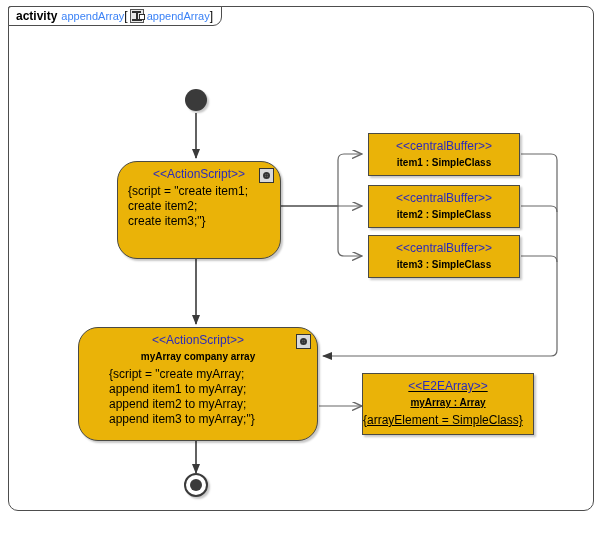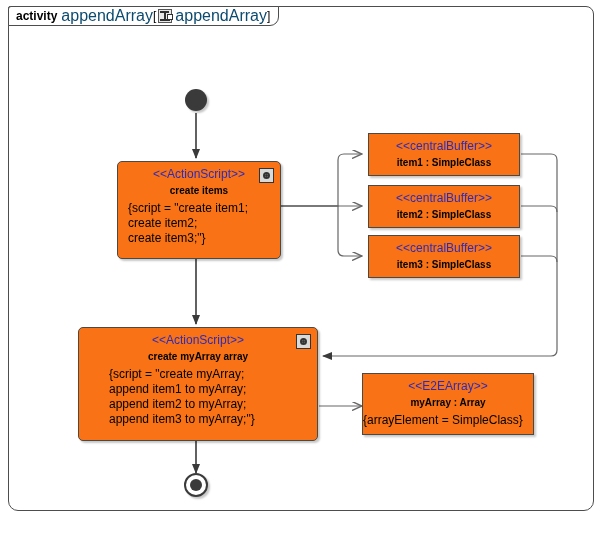--- a/index.html
+++ b/index.html
@@ -49,22 +49,22 @@
     white-space: nowrap;
     z-index: 5;
   }
   .frame-header .kw {
     font-weight: bold;
     font-size: 12px;
     color: #000;
     margin-right: 4px;
   }
   .frame-header .nm {
-    font-size: 16px;
-    color: #0c4a6e;
+    font-size: 11px;
+    color: #3b82f6;
   }
   .frame-header .br {
     font-size: 12px;
     color: #000;
   }
   .act-icon {
     display: inline-block;
     width: 14px;
     height: 14px;
     margin: 0 3px 0 2px;
@@ -79,27 +79,27 @@
     background: #2f2f2f;
   }
   .act-icon .v  { left: 5px; top: 1px;  width: 2px; height: 10px; }
   .act-icon .h1 { left: 1px; top: 1px;  width: 9px; height: 2px; }
   .act-icon .h2 { left: 1px; top: 9px;  width: 10px; height: 2px; }
   .act-icon .r  { left: 8px; top: 4px;  width: 4px; height: 4px; background:#fff; border:1px solid #2f2f2f; }
 
   
   .node {
     position: absolute;
-    background: #f97316;
+    background: #eab308;
     border: 1px solid #4a4a45;
     box-sizing: border-box;
     box-shadow: 2px 2px 2px rgba(0,0,0,0.22);
     z-index: 3;
   }
-  .node.rounded { border-radius: 5px; }
+  .node.rounded { border-radius: 20px; }
 
   .stereo {
     color: #2b2bbb;
     font-size: 12px;
     text-align: center;
     line-height: 14px;
     margin-top: 5px;
   }
   .nname {
     font-weight: bold;
@@ -238,30 +238,29 @@
 
       <path d="M319,406 L362,406" marker-end="url(#arrowOpen)"></path>
     </g>
   </svg>
 
   <div class="initial-node" style="left:185px; top:89px;"></div>
 
   <div class="node rounded" style="left:117px; top:161px; width:164px; height:98px;">
     <div class="script-badge"></div>
     <div class="stereo">&lt;&lt;ActionScript&gt;&gt;</div>
-    <div class="nname">create items</div>
     <div class="nbody left">{script = "create item1;
 create item2;
 create item3;"}</div>
   </div>
 
   <div class="node rounded" style="left:78px; top:327px; width:240px; height:114px;">
     <div class="script-badge"></div>
     <div class="stereo">&lt;&lt;ActionScript&gt;&gt;</div>
-    <div class="nname">create myArray array</div>
+    <div class="nname">myArray company array</div>
     <div class="nbody indent">{script = "create myArray;
 append item1 to myArray;
 append item2 to myArray;
 append item3 to myArray;"}</div>
   </div>
 
   <div class="node" style="left:368px; top:133px; width:152px; height:43px;">
     <div class="stereo">&lt;&lt;centralBuffer&gt;&gt;</div>
     <div class="nname">item1 : SimpleClass</div>
   </div>
@@ -269,21 +268,21 @@
   <div class="node" style="left:368px; top:185px; width:152px; height:43px;">
     <div class="stereo">&lt;&lt;centralBuffer&gt;&gt;</div>
     <div class="nname">item2 : SimpleClass</div>
   </div>
 
   <div class="node" style="left:368px; top:235px; width:152px; height:43px;">
     <div class="stereo">&lt;&lt;centralBuffer&gt;&gt;</div>
     <div class="nname">item3 : SimpleClass</div>
   </div>
 
-  <div class="node" style="left:362px; top:373px; width:172px; height:62px;">
+  <div class="node" style="left:362px; top:373px; width:172px; height:62px;text-decoration:underline;">
     <div class="stereo">&lt;&lt;E2EArray&gt;&gt;</div>
     <div class="nname">myArray : Array</div>
     <div class="nbody center">{arrayElement = SimpleClass}</div>
   </div>
 
   <div class="final-node" style="left:184px; top:473px;"></div>
 
 </div>
 
 </body></html>

